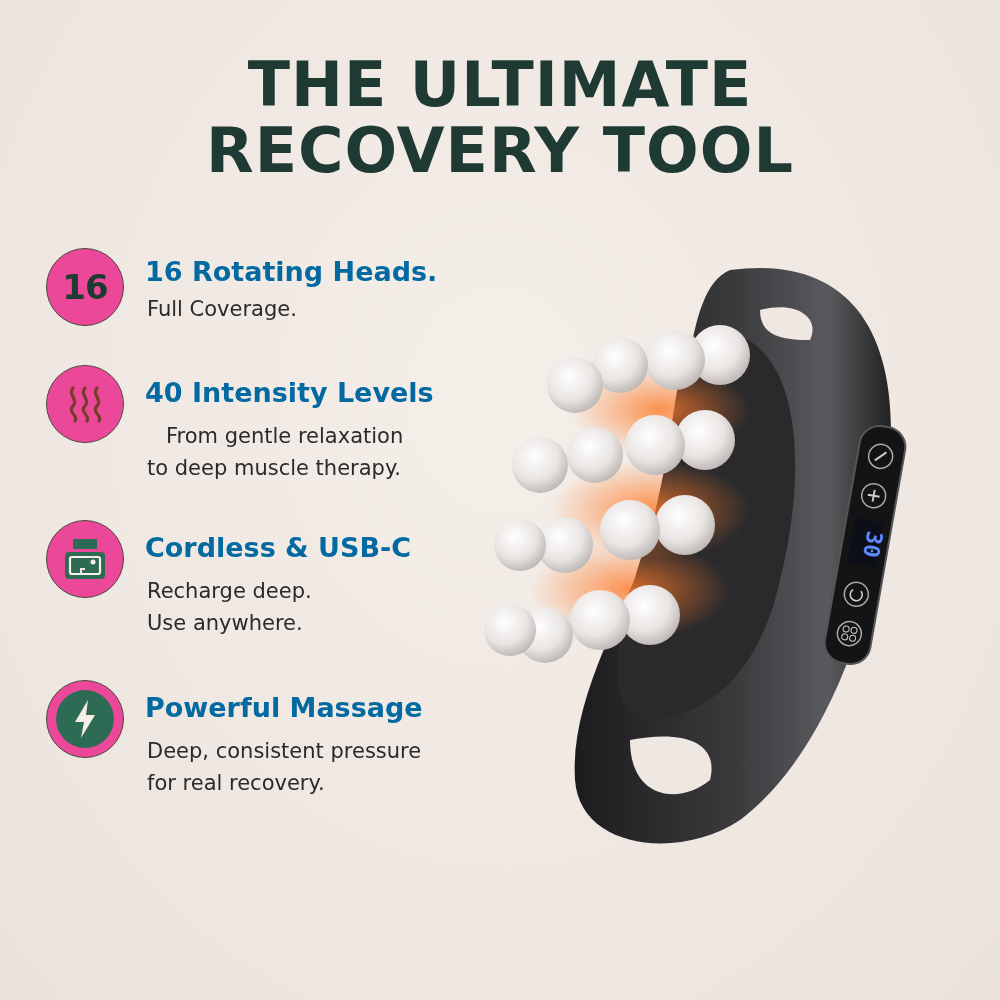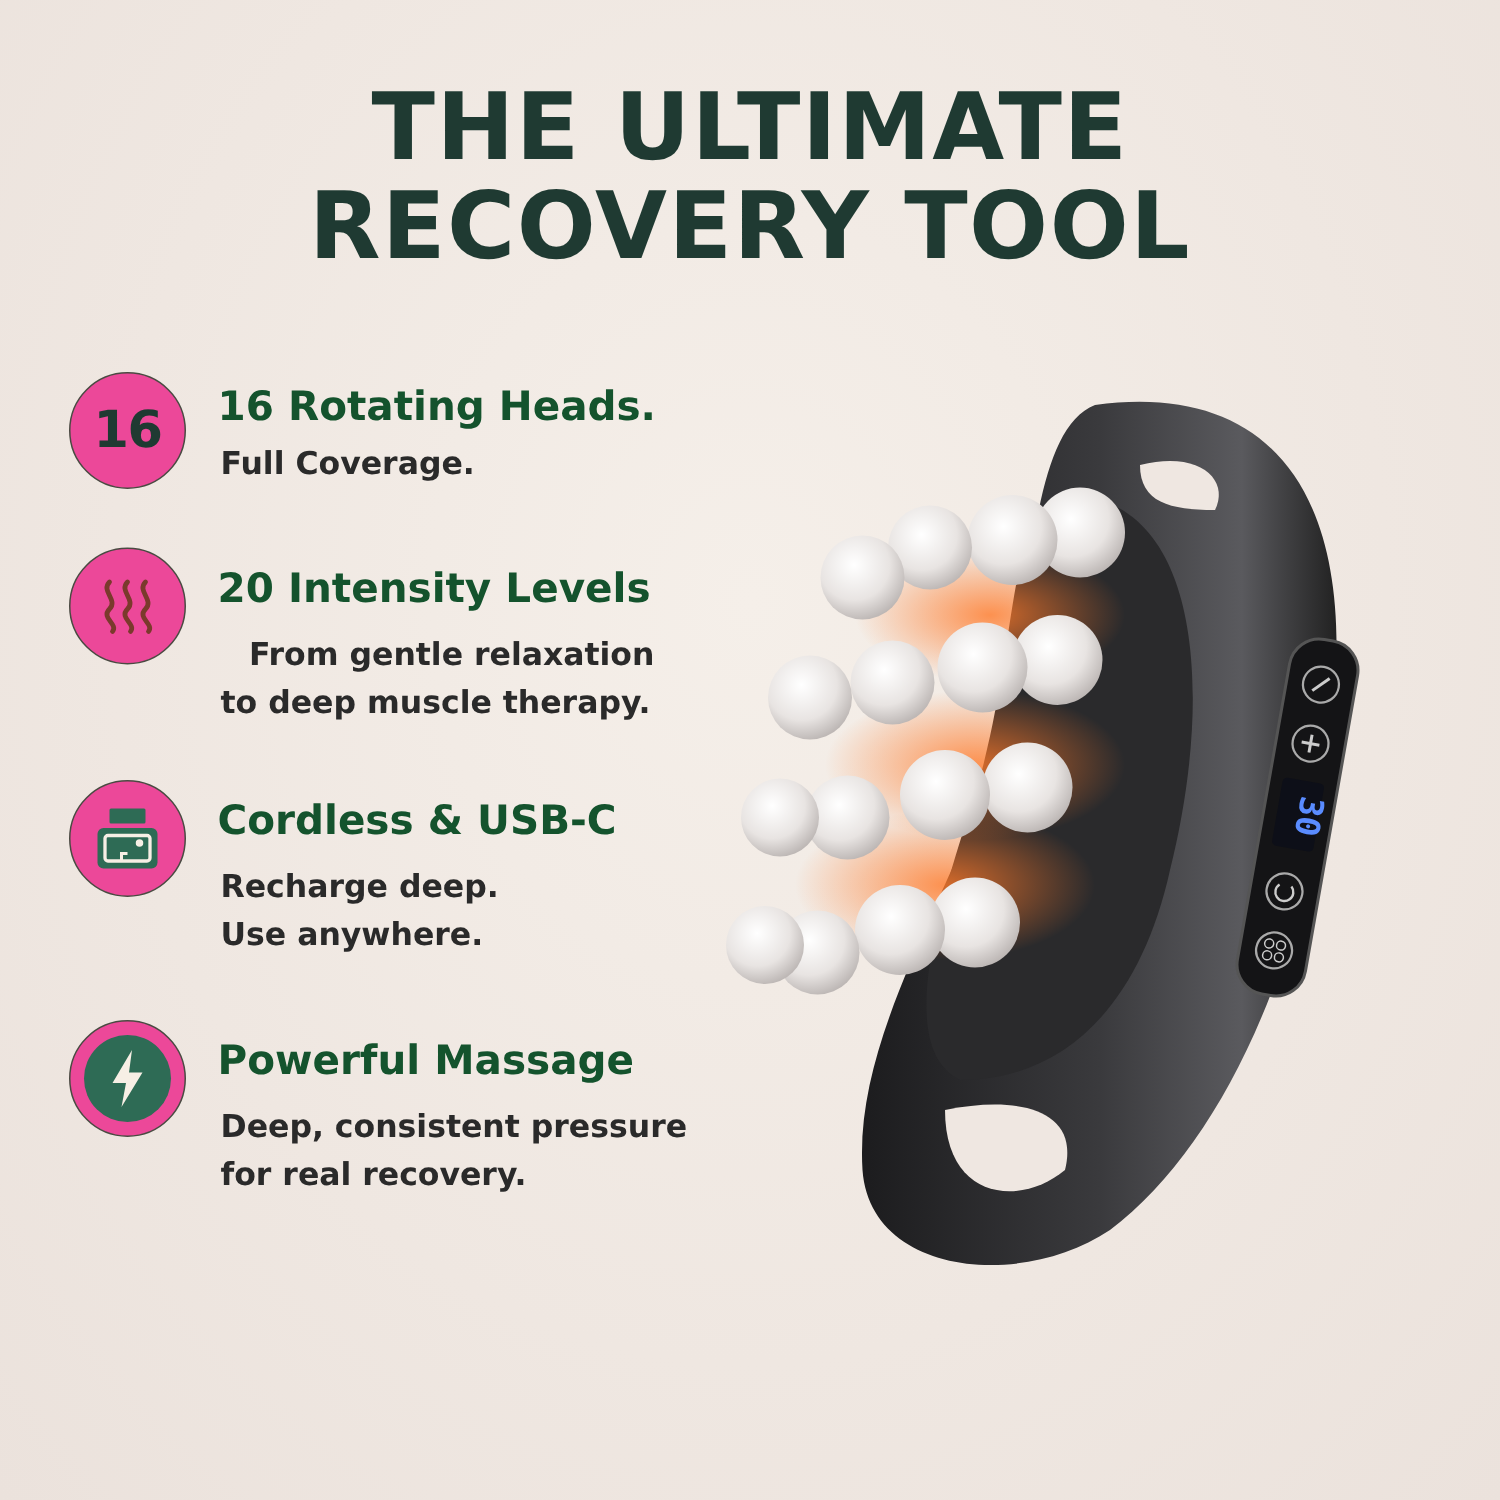--- a/index.html
+++ b/index.html
@@ -13,22 +13,22 @@
     color:#1f3a32; font-weight:bold; font-size:62px; line-height:66px; letter-spacing:1px;
     font-family: "DejaVu Sans", sans-serif;
   }
   .feature { position:absolute; left:46px; width:460px; }
   .badge {
     position:absolute; left:0; top:0; width:78px; height:78px; border-radius:50%;
     border:1.5px solid #4a4a42; background:#ec4899; box-sizing:border-box;
     display:flex; align-items:center; justify-content:center;
   }
   .badge-num { font-weight:bold; font-size:34px; color:#1f3a32; letter-spacing:-1px; }
-  .f-title { position:absolute; left:99px; font-weight:bold; font-size:27px; color:#14532d; white-space:nowrap; }
-  .f-desc { position:absolute; left:101px; font-size:21px; line-height:31px; color:#2a2a2a; white-space:nowrap;font-weight:bold; }
+  .f-title { position:absolute; left:99px; font-weight:bold; font-size:27px; color:#0369a1; white-space:nowrap; }
+  .f-desc { position:absolute; left:101px; font-size:21px; line-height:31px; color:#2a2a2a; white-space:nowrap; }
   .device { position:absolute; left:480px; top:260px; width:430px; height:600px; }
 </style>
 </head>
 <body>
 
 <div class="title">
   <div>THE ULTIMATE</div>
   <div>RECOVERY TOOL</div>
 </div>
 
@@ -43,21 +43,21 @@
 <div class="feature" style="top:365px;">
   <div class="badge">
     <svg width="44" height="40" viewBox="0 0 44 40">
       <g fill="none" stroke="#7a3a2c" stroke-width="3.2" stroke-linecap="round">
         <path d="M10 4 C4 10, 16 16, 10 22 C4 28, 16 32, 12 37"></path>
         <path d="M22 4 C16 10, 28 16, 22 22 C16 28, 28 32, 24 37"></path>
         <path d="M34 4 C28 10, 40 16, 34 22 C28 28, 40 32, 36 37"></path>
       </g>
     </svg>
   </div>
-  <div class="f-title" style="top:12px;">20 Intensity Levels</div>
+  <div class="f-title" style="top:12px;">40 Intensity Levels</div>
   <div class="f-desc" style="top:56px;margin-left:19px;">From gentle relaxation</div>
   <div class="f-desc" style="top:88px;">to deep muscle therapy.</div>
 </div>
 
 <div class="feature" style="top:520px;">
   <div class="badge">
     <svg width="46" height="44" viewBox="0 0 46 44">
       <rect x="11" y="2" width="24" height="10" rx="1" fill="#2e6b55"></rect>
       <rect x="3" y="15" width="40" height="27" rx="4" fill="#2e6b55"></rect>
       <rect x="8" y="20" width="30" height="17" rx="2" fill="none" stroke="#f7efe5" stroke-width="2.2"></rect>

